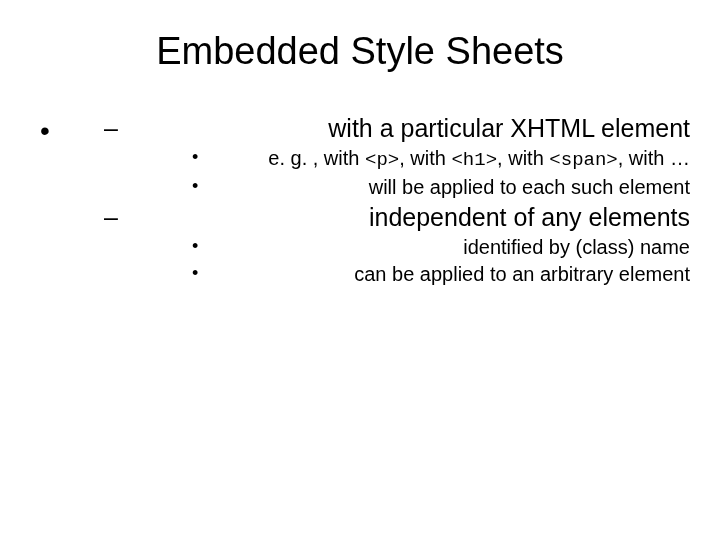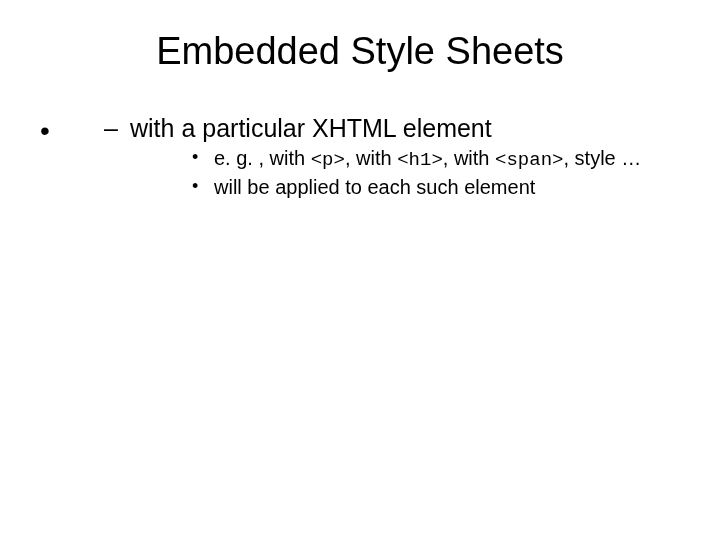--- a/index.html
+++ b/index.html
@@ -48,20 +48,21 @@
   }
   
   .l2 {
     margin-top: 2px;
   }
   .l2 > li {
     font-size: 25px;
     padding-left: 60px;
     position: relative;
     margin-bottom: 2px;
+    text-align: right;
   }
   .l2 > li::before {
     content: "–";
     position: absolute;
     left: 34px;
     top: 0;
     font-size: 25px;
   }
   
   .l3 {
@@ -93,24 +94,36 @@
 
   <ul class="l1">
     <li>
 
       <ul class="l2">
         <li>
           <span>with a particular XHTML element</span>
 
           <ul class="l3">
             <li>
-              <span>e. g. , with </span><span class="code">&lt;p&gt;</span><span>, with </span><span class="code">&lt;h1&gt;</span><span>, with </span><span class="code">&lt;span&gt;</span><span>, style …</span>
+              <span>e. g. , with </span><span class="code">&lt;p&gt;</span><span>, with </span><span class="code">&lt;h1&gt;</span><span>, with </span><span class="code">&lt;span&gt;</span><span>, with …</span>
             </li>
             <li>
               <span>will be applied to each such element</span>
             </li>
           </ul>
         </li>
 
+        <li>
+          <span>independent of any elements</span>
+
+          <ul class="l3">
+            <li>
+              <span>identified by (class) name</span>
+            </li>
+            <li>
+              <span>can be applied to an arbitrary element</span>
+            </li>
+          </ul>
+        </li>
       </ul>
     </li>
   </ul>
 </div>
 
 </body></html>

